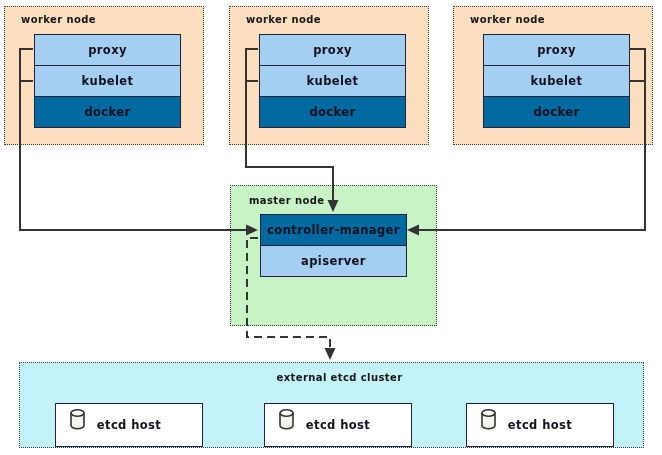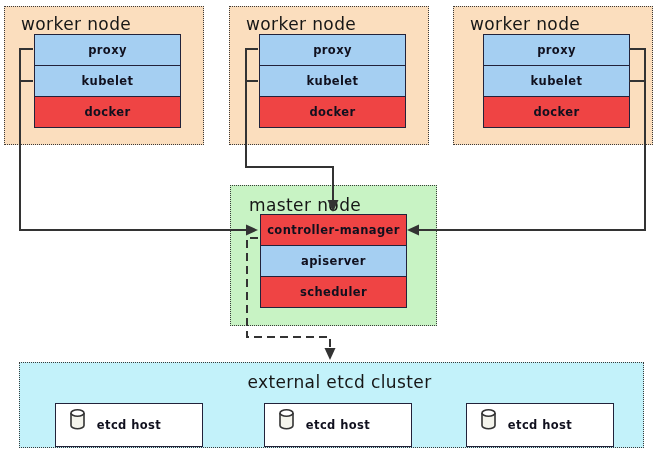--- a/index.html
+++ b/index.html
@@ -9,39 +9,39 @@
     color:#111;overflow:hidden;
   }
   
   .group{position:absolute;box-sizing:border-box;border:1px dotted #3a3a3a;}
   .worker-node{width:200px;height:139px;top:6px;background:#FBDEBE;}
   .w1{left:4px;} .w2{left:229px;} .w3{left:453px;}
   .master-node{left:230px;top:185px;width:207px;height:141px;background:#C8F3C4;}
   .etcd-cluster{left:19px;top:362px;width:625px;height:86px;background:#C3F2FA;}
 
   .group-label{
-    position:absolute;font-weight:normal;font-size:17px;letter-spacing:.4px;
+    position:absolute;font-weight:bold;font-size:10px;letter-spacing:.4px;
     white-space:nowrap;color:#161616;
   }
   .worker-node .group-label{left:16px;top:7px;}
   .master-node .group-label{left:18px;top:9px;}
   .etcd-cluster .group-label{left:16px;right:0;top:9px;text-align:center;}
 
   
   .stack{position:absolute;width:147px;text-align:right;}
   .worker-node .stack{left:29px;top:27px;}
   .master-node .stack{left:29px;top:28px;}
   .comp{
     box-sizing:border-box;height:32px;border:1px solid #22223a;
     display:flex;align-items:center;justify-content:center;
     font-weight:bold;font-size:11.5px;letter-spacing:.4px;color:#10101e;
   }
   .comp + .comp{margin-top:-1px;}
   .primary{background:#A5CFF2;}
-  .secondary{background:#ef4444;}
+  .secondary{background:#0369a1;}
 
   
   .etcd-host{
     position:absolute;top:40px;width:148px;height:44px;box-sizing:border-box;
     border:1px solid #22223a;background:#ffffff;
   }
   .h1{left:35px;} .h2{left:244px;} .h3{left:446px;}
   .db-icon{position:absolute;left:13px;top:5px;width:17px;height:21px;}
   .host-label{
     position:absolute;left:0;right:0;top:0;bottom:0;
@@ -85,21 +85,20 @@
       <div class="comp primary">kubelet</div>
       <div class="comp secondary">docker</div>
     </div>
   </div>
 
   <div class="group master-node">
     <div class="group-label">master node</div>
     <div class="stack">
       <div class="comp secondary">controller-manager</div>
       <div class="comp primary">apiserver</div>
-      <div class="comp secondary">scheduler</div>
     </div>
   </div>
 
   <div class="group etcd-cluster">
     <div class="group-label">external etcd cluster</div>
 
     <div class="etcd-host h1">
       <span class="db-icon">
         <svg width="17" height="21" viewBox="0 0 17 21">
           <path d="M2 4 L2 16.5 A6.5 3.2 0 0 0 15 16.5 L15 4" fill="#f4f4ec" stroke="#333" stroke-width="1.6"></path>

